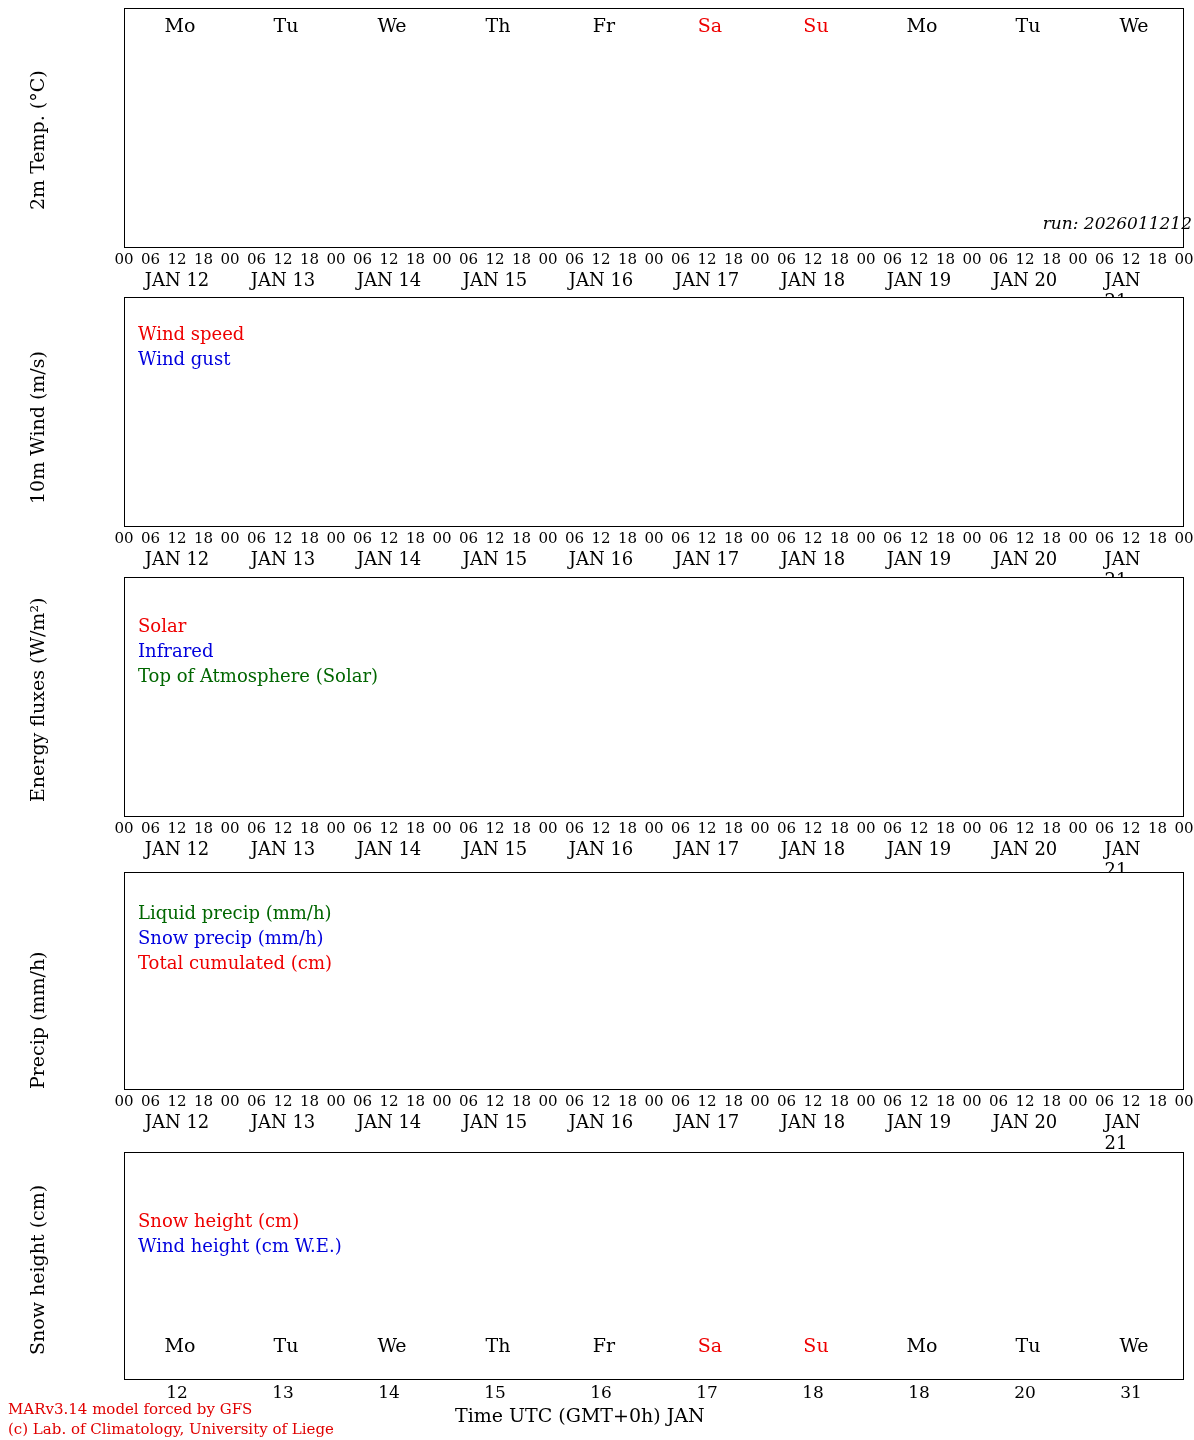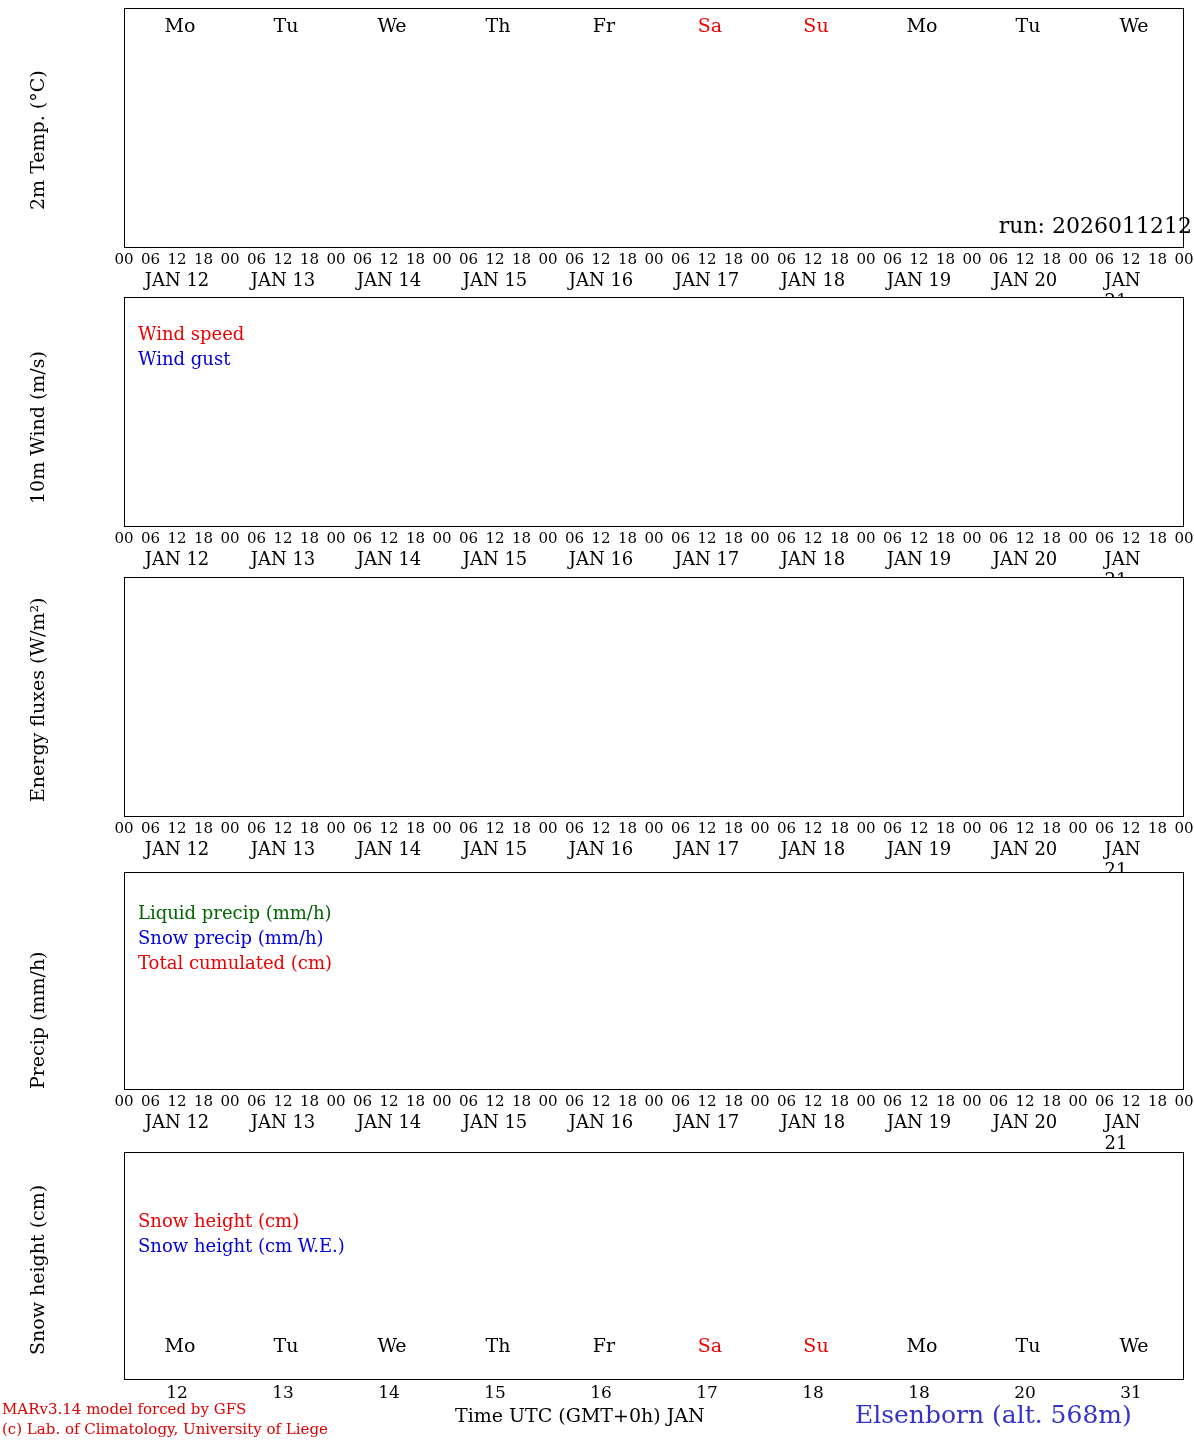--- a/index.html
+++ b/index.html
@@ -11,22 +11,22 @@
   .ylabel{position:absolute;writing-mode:vertical-rl;transform:rotate(180deg);font-size:19px;letter-spacing:0px;text-align:center;}
   .legend{position:absolute;font-size:18px;line-height:25px;white-space:nowrap;}
   .legend div{white-space:nowrap;}
   .axis-ticks{position:absolute;width:1060px;left:124px;font-size:15px;}
   .axis-ticks .hours{position:relative;height:19px;text-decoration:underline;}
   .axis-ticks .hours span{position:absolute;transform:translateX(-50%);}
   .axis-ticks .days{position:relative;height:22px;font-size:18px;}
   .axis-ticks .days span{position:absolute;transform:translateX(-50%);}
   .daylabels{position:absolute;width:1060px;left:124px;font-size:19px;height:24px;}
   .daylabels span{position:absolute;transform:translateX(-50%);}
-  .run{position:absolute;font-size:22px;}
-  .footer-left{position:absolute;left:2px;font-size:15px;color:#e00000;}
+  .run{position:absolute;font-size:17px;font-style:italic;}
+  .footer-left{position:absolute;left:8px;font-size:15px;color:#e00000;}
   .bottom-axis{position:absolute;font-size:19px;}
   .station{position:absolute;font-size:25px;color:#3333cc;}
 </style>
 </head>
 <body>
 
 <div class="wrap">
 
   <div class="ylabel" style="left:26px;top:30px;height:220px;">2m Temp. (°C)</div>
   <div class="panel" style="top:8px;width:1060px;height:240px;">
@@ -294,20 +294,25 @@
           <line x1="848" y1="0" x2="848" y2="240"></line>
         <line x1="954" y1="0" x2="954" y2="240"></line>
       </g>
 
       <polyline fill="none" stroke="#006600" stroke-width="1.6" points="0,232 28,232 32,210 36,160 40,110 44,72 48,50 53,45 57,56 61,82 65,126 69,175 73,212 77,232 134,232 138,208 142,157 146,107 150,69 154,47 159,42 163,53 167,80 171,124 175,173 179,211 183,232 240,232 244,208 248,157 252,107 256,69 260,47 265,42 269,53 273,80 277,124 281,173 285,211 289,232 346,232 350,206 354,154 358,104 362,66 366,44 371,40 375,51 379,78 383,122 387,171 391,210 395,232 452,232 456,208 460,157 464,107 468,69 472,47 477,42 481,53 485,80 489,124 493,173 497,211 501,232 558,232 562,206 566,154 570,104 574,66 578,44 583,39 587,50 591,77 595,121 599,170 603,209 607,232 664,232 668,204 672,151 676,101 680,63 684,41 689,36 693,47 697,75 701,119 705,169 709,208 713,232 770,232 774,202 778,148 782,98 786,60 790,38 795,33 799,44 803,72 807,117 811,167 815,207 819,232 876,232 880,200 884,145 888,94 892,56 896,34 901,28 905,39 909,68 913,113 917,164 921,205 925,232 982,232 986,198 990,142 994,91 998,52 1002,30 1007,24 1011,36 1015,65 1019,110 1023,162 1027,204 1031,232 1060,232"></polyline>
 
       <polyline fill="none" stroke="#0000dd" stroke-width="1.8" points="0,100 15,99 30,98 45,97 60,97 75,97 90,96 100,96 106,98 115,99 130,98 145,97 160,96 175,95 190,94 205,94 212,94 225,94 240,93 255,93 270,93 285,93 300,93 318,92 330,92 345,92 360,92 375,92 390,92 405,92 415,93 424,95 430,100 436,112 442,130 448,145 452,132 458,112 462,103 468,99 474,101 480,106 486,102 492,100 498,103 504,107 510,104 516,101 522,99 530,100 545,100 560,100 575,101 590,101 605,102 620,103 630,104 636,116 642,122 648,118 654,112 660,111 670,110 680,108 692,106 700,105 715,104 730,103 742,103 760,103 780,103 800,104 820,104 840,105 848,105 865,105 880,106 900,106 920,107 940,108 954,108 970,108 985,109 1000,110 1015,110 1030,109 1045,108 1060,107"></polyline>
 
       <polyline fill="none" stroke="#ee0000" stroke-width="2.0" points="0,232 30,232 34,228 38,220 42,208 46,198 50,192 54,191 58,195 62,203 66,214 70,224 74,230 78,232 136,232 140,227 144,216 148,203 152,192 156,186 160,184 164,188 168,198 172,211 176,223 180,230 184,232 242,232 246,230 250,225 254,219 258,214 262,211 266,210 270,212 274,217 278,223 282,228 286,232 348,232 352,224 356,200 360,160 364,130 368,116 372,117 376,132 380,162 384,196 388,218 392,230 396,232 454,232 458,228 462,219 466,207 470,197 474,191 478,190 482,194 486,203 490,215 494,225 498,231 502,232 560,232 564,232 568,231 572,230 576,229 580,229 584,229 588,230 592,231 596,232 666,232 670,226 674,211 678,192 682,176 686,167 690,155 694,160 698,176 702,196 706,214 710,227 714,232 772,232 776,228 780,220 784,210 788,202 792,197 796,196 800,200 804,209 808,219 812,227 816,232 878,232 882,225 886,209 890,190 894,175 898,166 902,157 906,162 910,178 914,198 918,216 922,228 926,232 984,232 988,223 992,204 996,182 1000,165 1004,155 1008,146 1012,152 1016,170 1020,192 1024,212 1028,226 1032,232 1060,232"></polyline>
     </svg>
+    <div class="legend" style="left:14px;top:36px;">
+      <div style="color:#ee0000"><span>Solar</span></div>
+      <div style="color:#0000dd"><span>Infrared</span></div>
+      <div style="color:#006600"><span>Top of Atmosphere (Solar)</span></div>
+    </div>
   </div>
 
   <div class="axis-ticks" style="top:819px;">
     <div class="hours">
       <span style="left:0px;">00</span>
         <span style="left:26.5px;">06</span>
         <span style="left:53px;">12</span>
         <span style="left:79.5px;">18</span>
       <span style="left:106px;">00</span>
         <span style="left:132.5px;">06</span>
@@ -501,21 +506,21 @@
           <line x1="848" y1="0" x2="848" y2="228"></line>
         <line x1="954" y1="0" x2="954" y2="228"></line>
       </g>
 
       <polyline fill="none" stroke="#0000dd" stroke-width="1.6" points="0,214 200,214 400,214 600,214 800,214 1060,214"></polyline>
 
       <polyline fill="none" stroke="#ee0000" stroke-width="2.2" points="0,28 8,24 16,25 24,30 32,38 40,47 48,56 56,64 64,73 72,80 80,88 88,95 96,103 104,110 112,118 120,125 128,133 136,140 144,152 152,168 160,182 168,196 176,207 184,213 192,214 300,214 400,214 500,214 600,214 700,214 800,214 900,214 1000,214 1030,214 1040,213 1050,211 1060,210"></polyline>
     </svg>
     <div class="legend" style="left:14px;top:56px;">
       <div style="color:#ee0000"><span>Snow height (cm)</span></div>
-      <div style="color:#0000dd"><span>Snow height (cm W.E.)</span></div>
+      <div style="color:#0000dd"><span>Wind height (cm W.E.)</span></div>
     </div>
     <div class="daylabels" style="left:0px;top:182px;width:1060px;">
       <span style="left:56px;">Mo</span>
       <span style="left:162px;">Tu</span>
       <span style="left:268px;">We</span>
       <span style="left:374px;">Th</span>
       <span style="left:480px;">Fr</span>
       <span style="left:586px;color:#ee0000;">Sa</span>
       <span style="left:692px;color:#ee0000;">Su</span>
       <span style="left:798px;">Mo</span>
@@ -533,15 +538,14 @@
     <span style="left:583px;">17</span>
     <span style="left:689px;">18</span>
     <span style="left:795px;">18</span>
     <span style="left:901px;">20</span>
     <span style="left:1007px;">31</span>
   </div>
 
   <div class="bottom-axis" style="left:455px;top:1404px;">Time UTC (GMT+0h) JAN</div>
   <div class="footer-left" style="top:1400px;">MARv3.14 model forced by GFS</div>
   <div class="footer-left" style="top:1420px;">(c) Lab. of Climatology, University of Liege</div>
-  <div class="station" style="left:855px;top:1400px;">Elsenborn (alt. 568m)</div>
 
 </div>
 
 </body></html>

